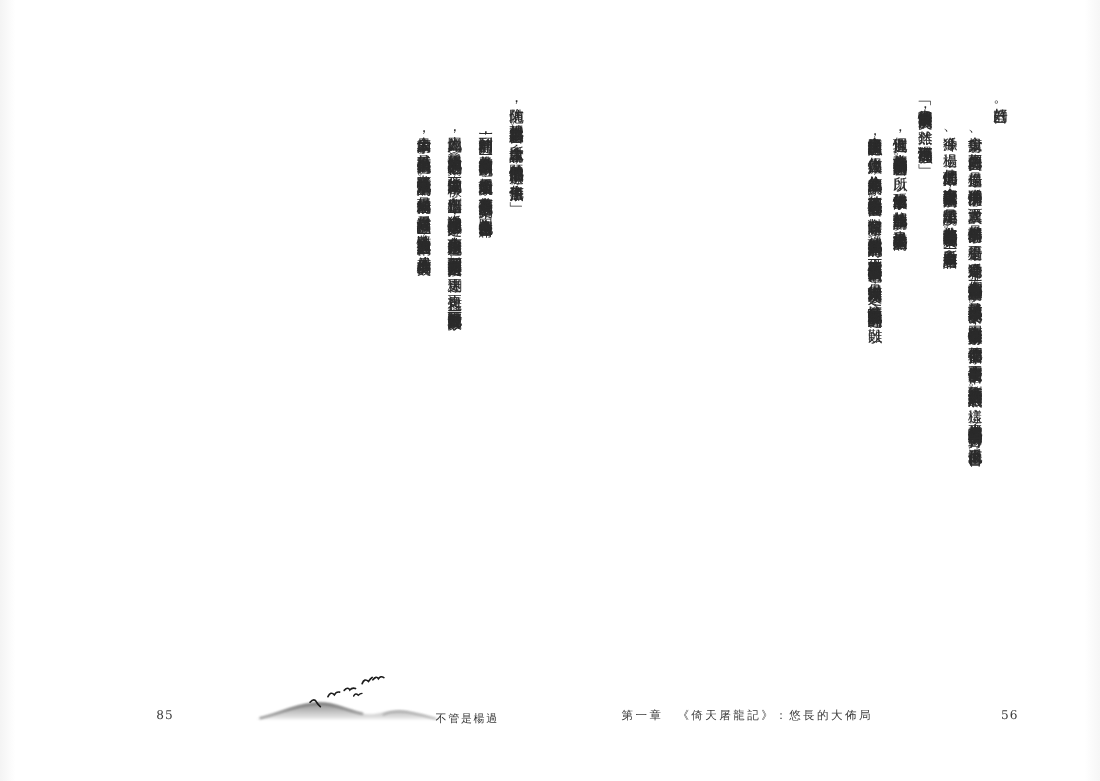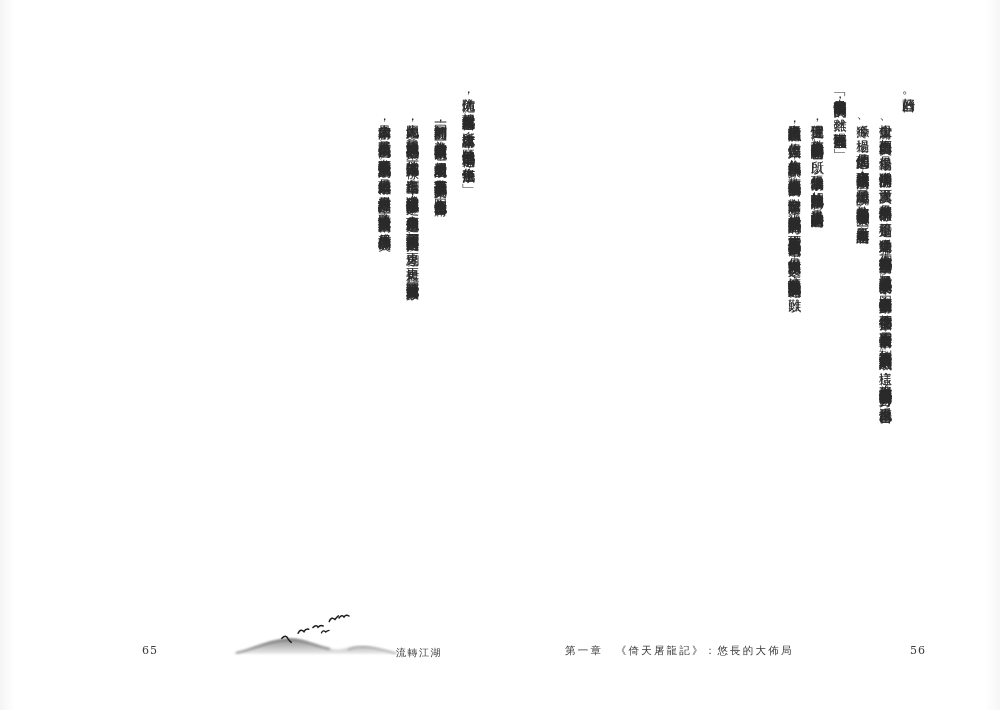--- a/index.html
+++ b/index.html
@@ -81,16 +81,16 @@
       <path d="M76 35 q3 -5 6 -1 q2 -3 5 -2" transform="rotate(-6 79 34)"></path>
       <path d="M91 30 q3 -4 5 -1 q2 -3 5 -2" transform="rotate(8 94 29)"></path>
       <path d="M99 34 q2 -4 5 -1 q2 -2 4 -2" transform="scale(0.85) translate(18 7)"></path>
       <path d="M107 23 q3 -5 6 -1 q2 -2 4 -3" transform="rotate(-10 110 22)"></path>
       <path d="M117 20 q3 -4 5 -1 q2 -3 5 -1"></path>
     </g>
   </svg>
 
   <div class="footer-item" id="footer-chapter">第一章　《倚天屠龍記》：悠長的大佈局</div>
   <div class="footer-item" id="footer-page-right">56</div>
-  <div class="footer-item" id="footer-book-title">流轉江湖</div>
-  <div class="footer-item" id="footer-page-left">65</div>
+  <div class="footer-item" id="footer-book-title">不管是楊過</div>
+  <div class="footer-item" id="footer-page-left">85</div>
 
 </div>
 
 </body></html>

